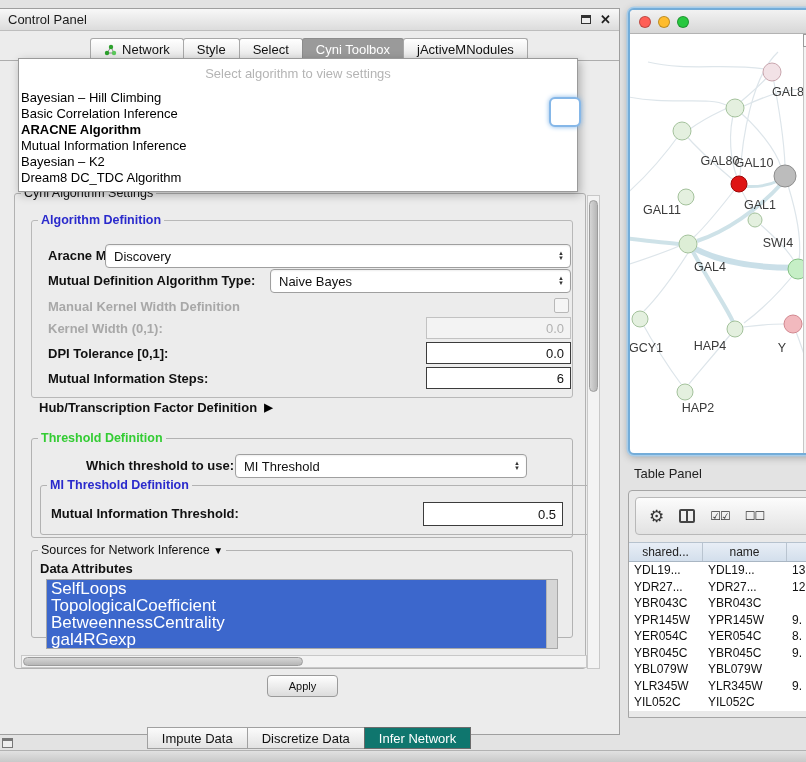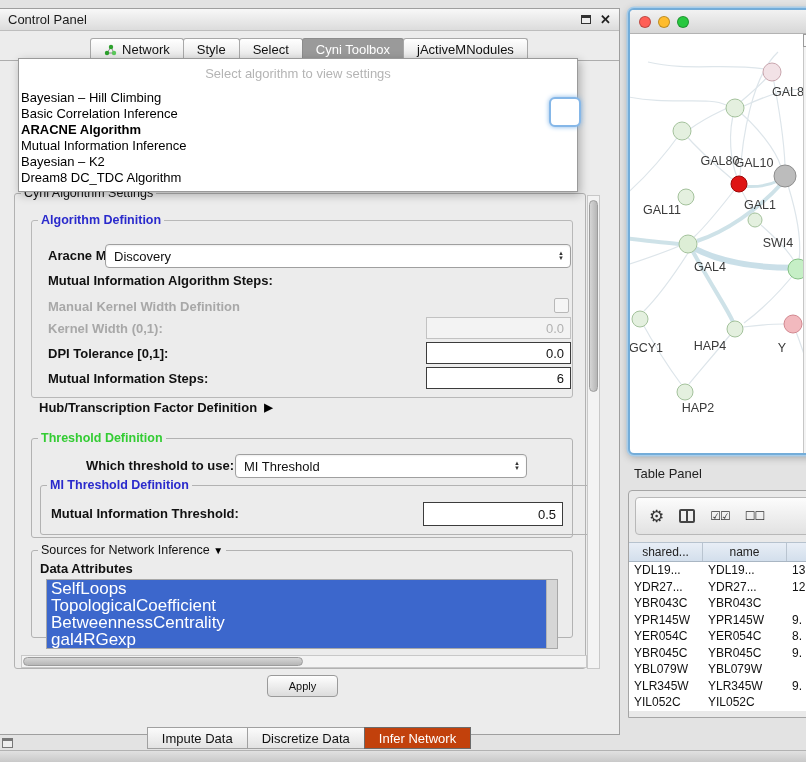--- a/index.html
+++ b/index.html
@@ -53,21 +53,21 @@
 
   .vsb { position:absolute; background:#f3f3f3; border:1px solid #c8c8c8; }
   .sb-thumb-v { position:absolute; left:1px; right:1px; background:linear-gradient(90deg,#d6d6d6,#b6b6b6); border:1px solid #9c9c9c; border-radius:6px; }
   .hsb { position:absolute; background:#f3f3f3; border:1px solid #c8c8c8; }
   .sb-thumb-h { position:absolute; top:1px; bottom:1px; background:linear-gradient(#d6d6d6,#b6b6b6); border:1px solid #9c9c9c; border-radius:6px; }
 
   .apply-btn { position:absolute; left:267px; top:666px; width:71px; height:22px; border:1px solid #9a9a9a; border-radius:4px; background:linear-gradient(#fefefe,#dcdcdc); font-size:11px; color:#111; display:flex; align-items:center; justify-content:center; }
 
   .bottom-tabs { position:absolute; left:0; right:0; top:718px; display:flex; justify-content:center; }
   .btab { height:22px; padding:0 14px; border:1px solid #a0a0a0; margin-left:-1px; background:linear-gradient(#fbfbfb,#e2e2e2); font-size:13px; color:#111; display:flex; align-items:center; }
-  .btab.selected { background:#c2410c; color:#fff; border-color:#6b6b6b; }
+  .btab.selected { background:#0f766e; color:#fff; border-color:#6b6b6b; }
 
   
   .net-win { position:absolute; left:628px; top:8px; width:190px; height:447px; background:#fff; border:2px solid #74add9; border-radius:6px; box-shadow:0 0 0 1.5px #a8cdea, 0 2px 9px rgba(0,0,0,.30); overflow:hidden; }
   .net-titlebar { position:absolute; left:0; top:0; right:0; height:24px; background:linear-gradient(#f2f2f2,#d7d7d7); border-bottom:1px solid #b3b3b3; display:flex; align-items:center; padding-left:9px; gap:7px; }
   .tl { width:12px; height:12px; border-radius:50%; border:1px solid rgba(0,0,0,.25); }
   .tl.red { background:#ff5f57; } .tl.yellow { background:#febc2e; } .tl.green { background:#28c840; }
   .net-canvas { position:absolute; left:0; top:24px; }
   .net-sb { position:absolute; right:0; top:24px; width:13px; bottom:0; background:#f3f3f3; border-left:1px solid #c6c6c6; }
   .net-sb-btn { position:absolute; right:0; top:24px; width:13px; height:13px; background:#fafafa; border:1px solid #9a9a9a; }
   svg text { font-family:"Liberation Sans", sans-serif; font-size:12.5px; fill:#3a3a3a; }
@@ -148,21 +148,28 @@
 
         <span class="flabel" style="left:16px; top:27px;">Aracne Mode:</span>
         <div class="combo" style="left:73px; top:23px; width:466px;">
           <span>Discovery</span>
           <span class="arrows">
               <span>▲</span>
               <span>▼</span>
             </span>
         </div>
 
-        <span class="flabel" style="left:16px; top:52px;">Mutual Information Algorithm Steps:</span>
+        <span class="flabel" style="left:16px; top:52px;">Mutual Definition Algorithm Type:</span>
+        <div class="combo" style="left:238px; top:48px; width:301px;">
+          <span>Naive Bayes</span>
+          <span class="arrows">
+              <span>▲</span>
+              <span>▼</span>
+            </span>
+        </div>
 
         <span class="flabel disabled" style="left:16px; top:78px;">Manual Kernel Width Definition</span>
         <span class="cbox" style="left:522px; top:77px;"></span>
 
         <span class="flabel disabled" style="left:16px; top:100px;">Kernel Width (0,1):</span>
         <div class="tinput disabled" style="left:394px; top:96px; width:145px;">0.0</div>
 
         <span class="flabel" style="left:16px; top:125px;">DPI Tolerance [0,1]:</span>
         <div class="tinput" style="left:394px; top:121px; width:145px;">0.0</div>
 

